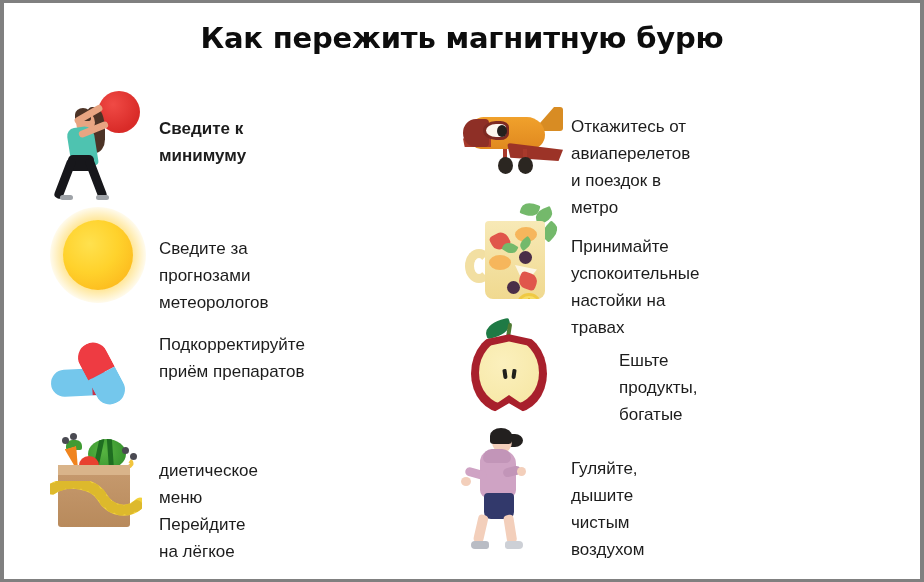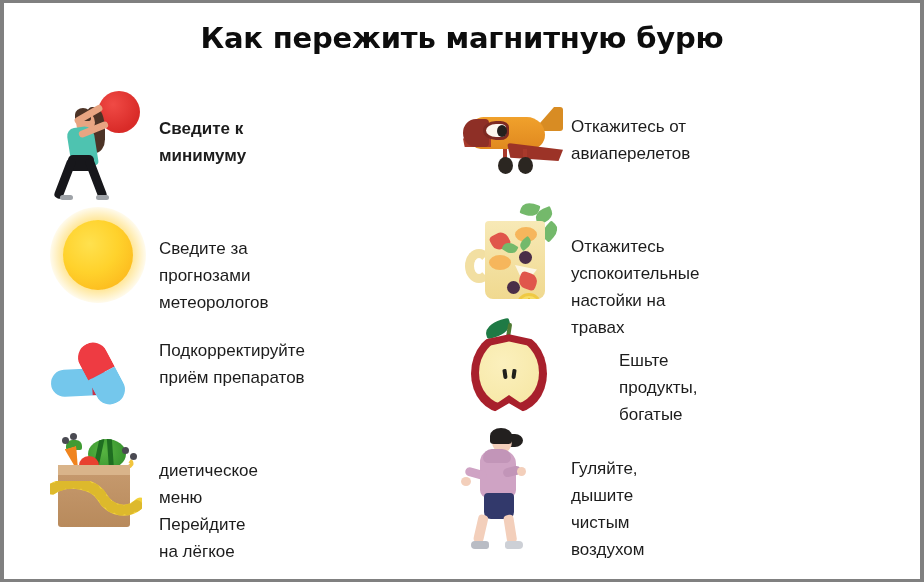--- a/index.html
+++ b/index.html
@@ -293,21 +293,21 @@
         <div class="ico">
           <div class="pill-a">
               <div class="pill-a-red"></div>
             </div>
           <div class="pill-b">
             <div class="pill-b-red"></div>
             <div class="pill-b-blue"></div>
           </div>
         </div>
       </div>
-      <div class="label" style="top:24px;text-align:center;">
+      <div class="label" style="top:18px;">
         <div>Подкорректируйте</div>
         <div>приём препаратов</div>
       </div>
     </div>
 
     <div class="cell col-l row4">
       <div class="icon-box">
         <div class="ico">
           <div class="banana"></div>
           <div class="wmelon">
@@ -348,20 +348,21 @@
           <div class="pl-pupil"></div>
           <div class="pl-wing"></div>
           <div class="pl-strut" style="left:44px;"></div>
           <div class="pl-strut" style="left:64px;"></div>
           <div class="pl-wheel" style="left:39px;"></div>
           <div class="pl-wheel" style="left:59px;"></div>
         </div>
       </div>
       <div class="label" style="top:30px;">
         <div>Откажитесь от авиаперелетов</div>
+        <div>и поездок в метро</div>
       </div>
     </div>
 
     <div class="cell col-r row2">
       <div class="icon-box">
         <div class="ico">
           <div class="leaf" style="left:76px; top:8px; transform:rotate(-24deg);"></div>
           <div class="leaf" style="left:62px; top:2px; transform:rotate(18deg);"></div>
           <div class="leaf" style="left:82px; top:24px; transform:rotate(-48deg);"></div>
           <div class="mug-handle"></div>
@@ -373,21 +374,21 @@
             <div class="mug-straw" style="left:34px; top:52px; transform:rotate(20deg);"></div>
             <div class="mug-berry" style="left:34px; top:30px;"></div>
             <div class="mug-berry" style="left:22px; top:60px;"></div>
             <div class="mug-lemon"></div>
             <div class="leaf" style="left:18px; top:22px; width:14px; height:10px; transform:rotate(30deg);"></div>
             <div class="leaf" style="left:34px; top:18px; width:13px; height:9px; transform:rotate(-40deg);"></div>
           </div>
         </div>
       </div>
       <div class="label" style="top:32px;">
-        <div>Откажитесь успокоительные</div>
+        <div>Принимайте успокоительные</div>
         <div>настойки на травах</div>
       </div>
     </div>
 
     <div class="cell col-r row3">
       <div class="icon-box">
         <div class="ico">
           <div class="ap-leaf"></div>
           <div class="ap-stem"></div>
           <div class="ap-outer"></div>

